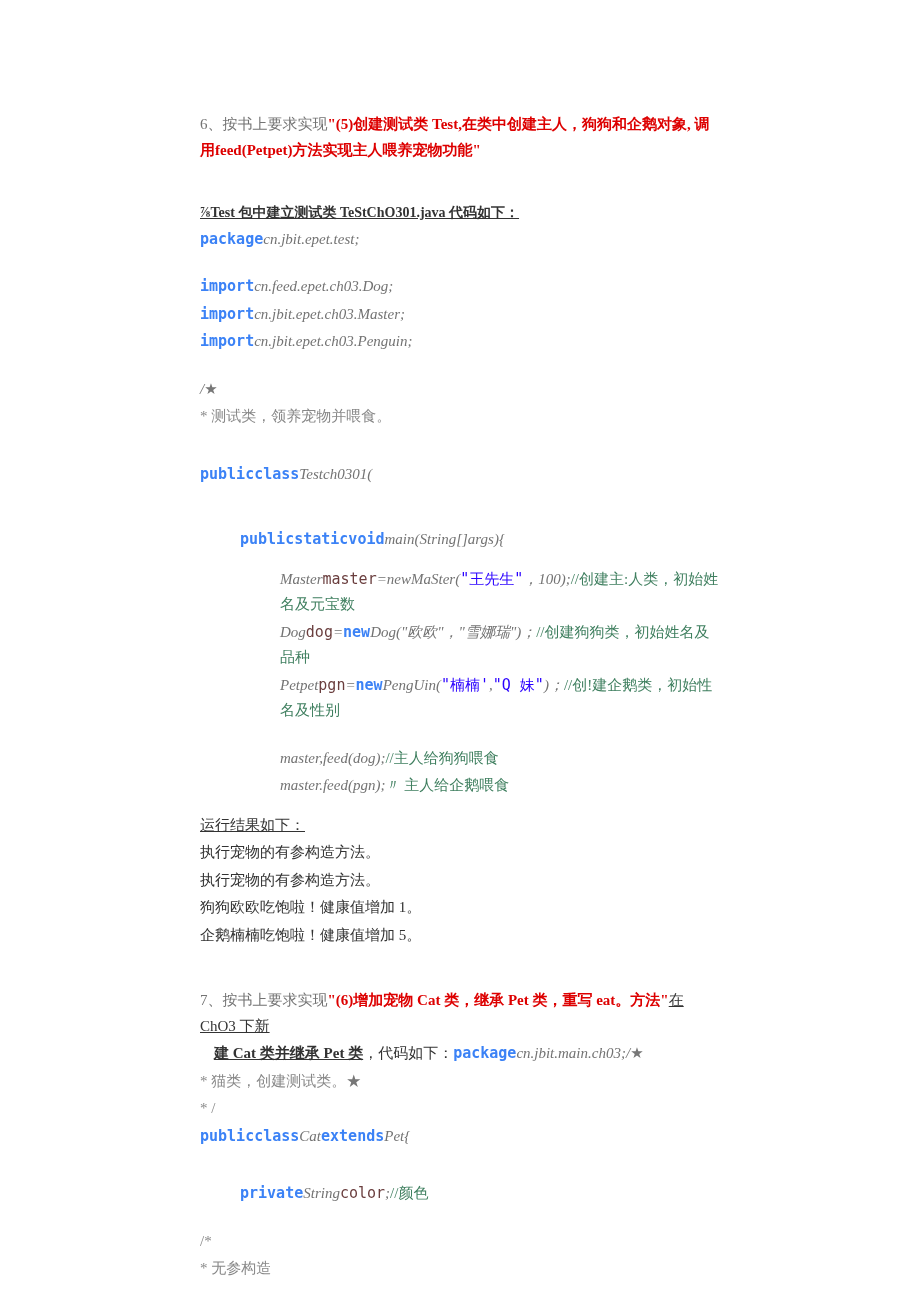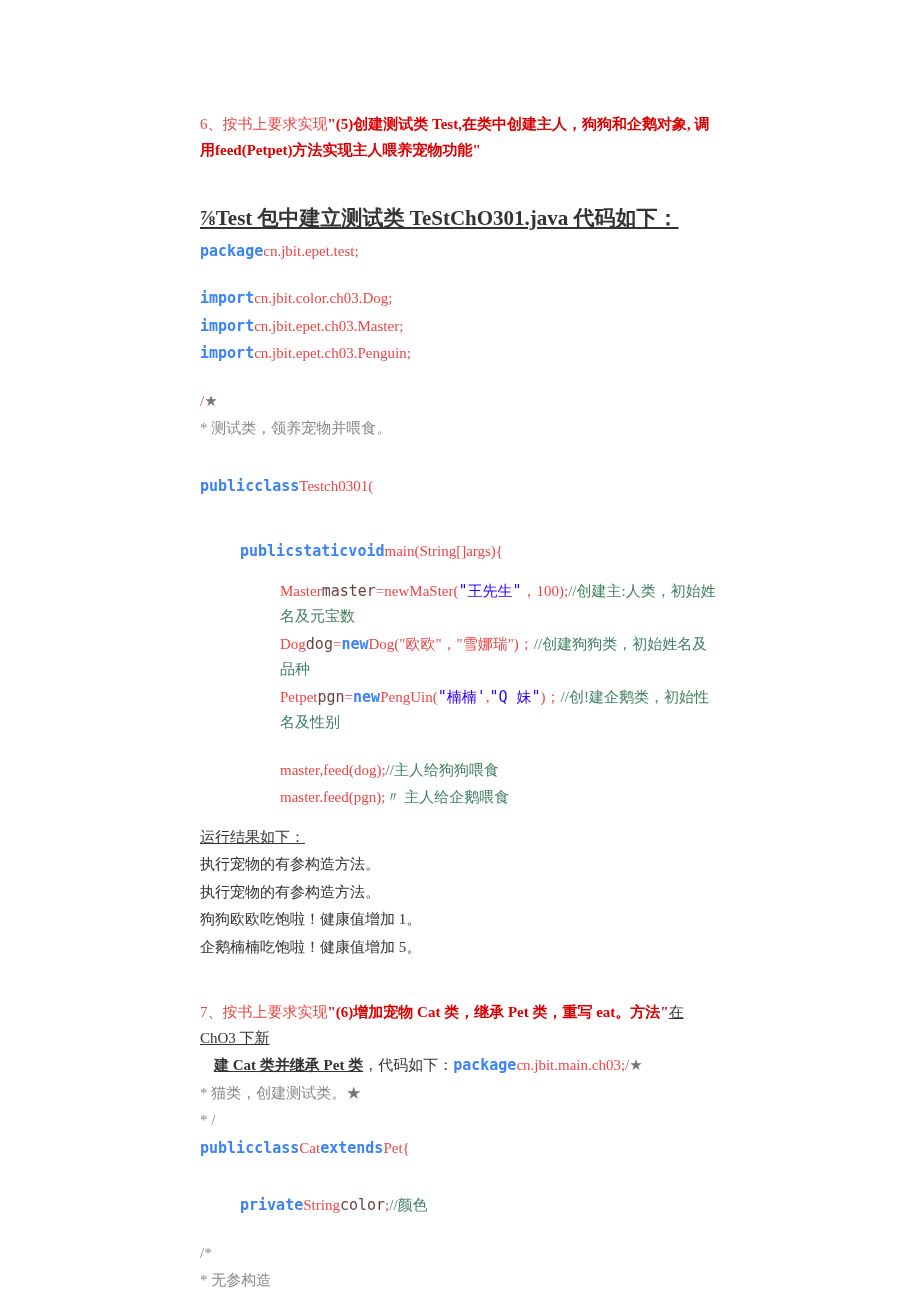--- a/index.html
+++ b/index.html
@@ -13,25 +13,25 @@
     padding: 110px 120px 40px 120px;
     width: 920px;
     box-sizing: border-box;
   }
   .red-bold { color: #d00; font-weight: bold; font-family: "SimSun", "Times New Roman", serif; }
   .kw { color: #3b82f6; font-weight: bold; font-family: Consolas, monospace; }
   .str { color: #2a00ff; font-family: Consolas, monospace; }
   .var { color: #6a3e3e; font-family: Consolas, monospace; }
   .comment { color: #888; }
   .comment-green { color: #3f7f5f; }
-  .black { color: #ef4444; }
+  .black { color: #737373; }
   .underline { text-decoration: underline; }
   .bold { font-weight: bold; margin-left: 14px; }
-  .mono { font-family: Consolas, "Times New Roman", monospace; }
-  .section-heading { font-weight: bold; text-decoration: underline; font-size: 21px; margin-top: 18px; margin-bottom: 2px; }
+  .mono { font-family: Consolas, "Times New Roman", monospace; font-style: italic; }
+  .section-heading { font-weight: bold; text-decoration: underline; font-size: 14px; margin-top: 18px; margin-bottom: 2px; }
   .indent1 { padding-left: 40px; }
   .indent2 { padding-left: 80px; }
   p { margin: 2px 0; }
   .gap { height: 18px; }
   .gap-sm { height: 10px; }
   .star { color: #777; }
 </style>
 </head>
 <body>
 
@@ -43,21 +43,21 @@
 
 <p class="section-heading">⅞Test 包中建立测试类 TeStChO301.java 代码如下：</p>
 
 <p>
   <span class="kw">package</span><span class="mono black">cn.jbit.epet.test;</span>
 </p>
 
 <div class="gap"></div>
 
 <p>
-  <span class="kw">import</span><span class="mono black">cn.jbit.color.ch03.Dog;</span>
+  <span class="kw">import</span><span class="mono black">cn.feed.epet.ch03.Dog;</span>
 </p>
 <p>
   <span class="kw">import</span><span class="mono black">cn.jbit.epet.ch03.Master;</span>
 </p>
 <p>
   <span class="kw">import</span><span class="mono black">cn.jbit.epet.ch03.Penguin;</span>
 </p>
 
 <div class="gap"></div>
 

